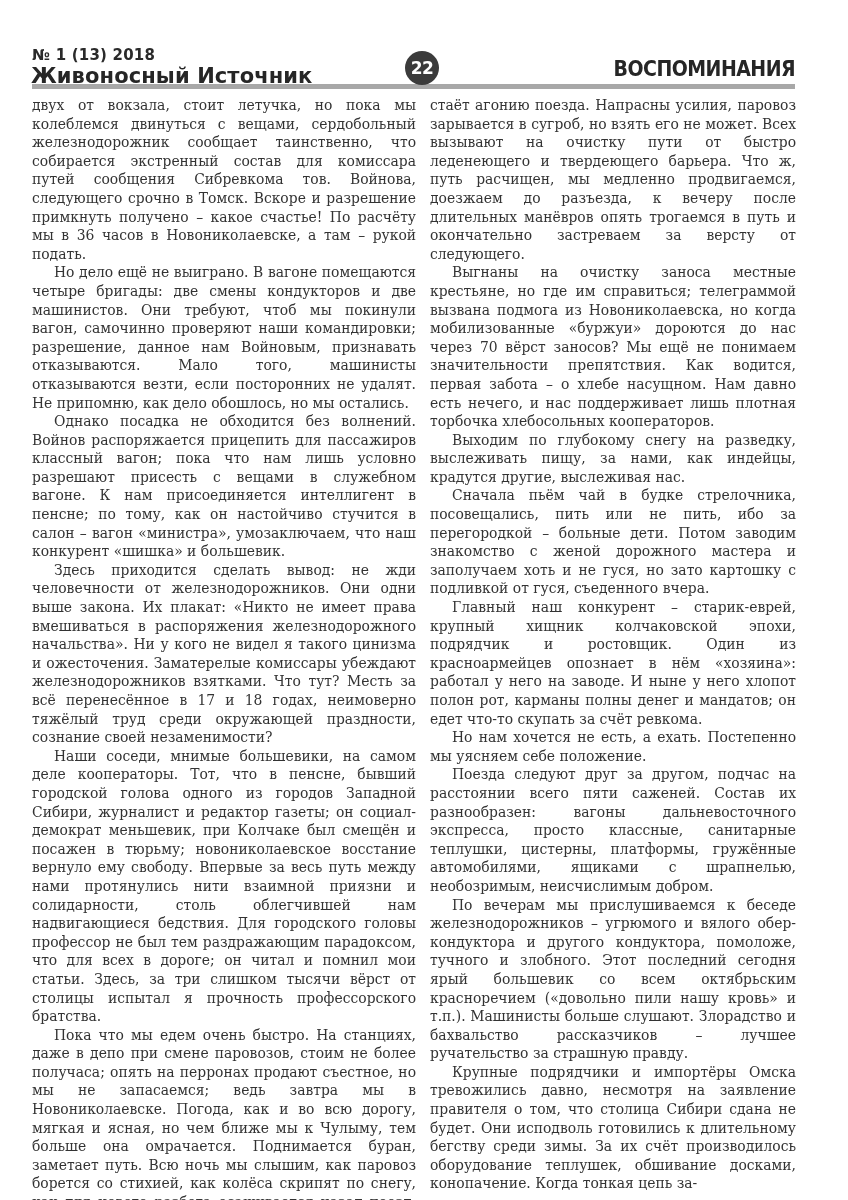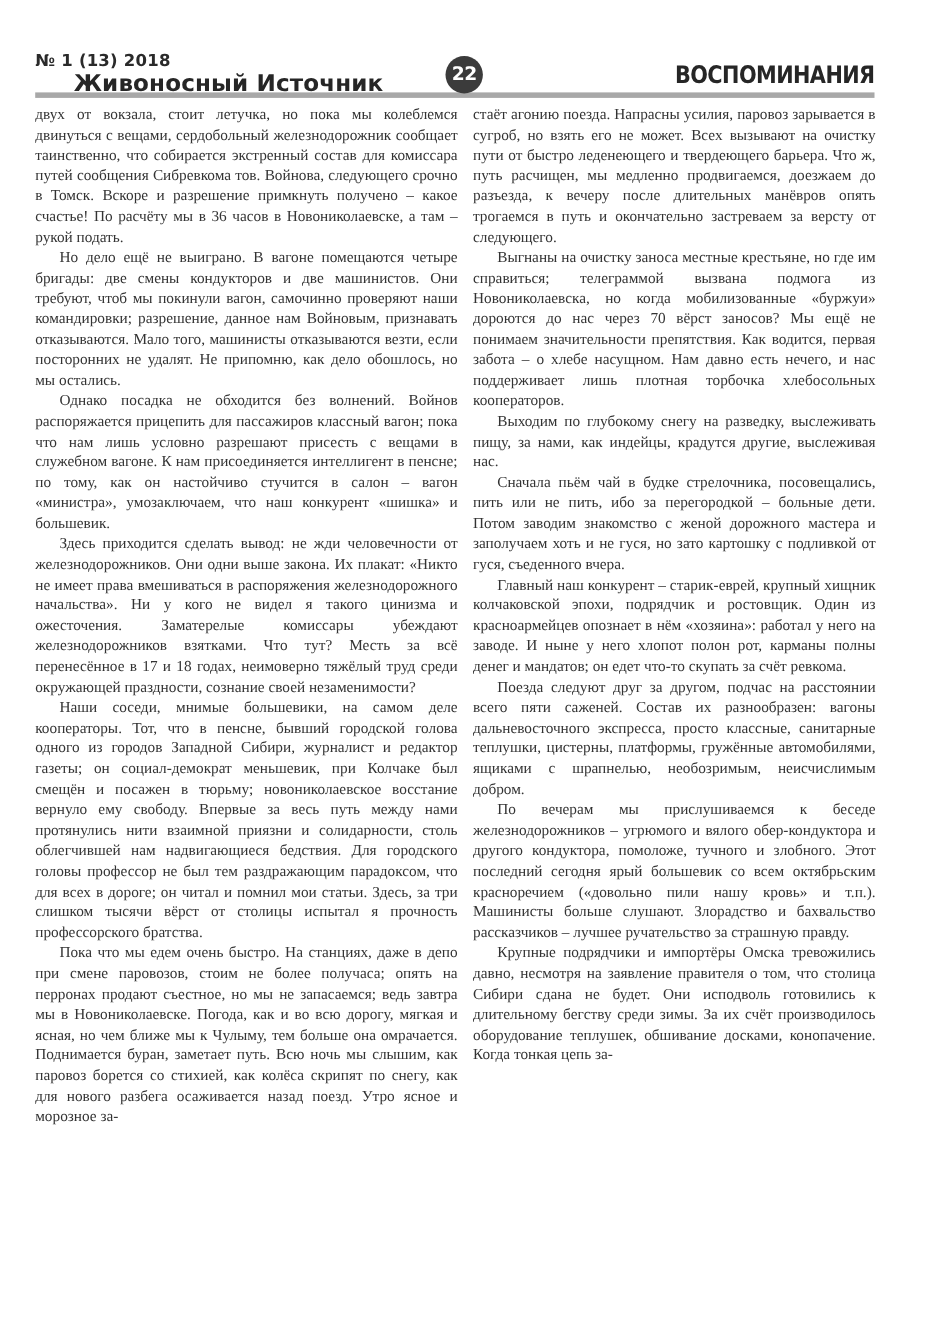--- a/index.html
+++ b/index.html
@@ -1,26 +1,26 @@
 <!DOCTYPE html>
 <html><head>
   <meta charset="utf-8">
   <style>
     html, body { margin: 0; padding: 0; background: #ffffff; }
     body { width: 848px; height: 1200px; position: relative; overflow: hidden; color: #2b2b2b; }
     .header { position: absolute; left: 0; top: 0; width: 848px; height: 100px; }
     .issue { position: absolute; left: 32px; top: 46px; font-family: "DejaVu Sans", sans-serif; font-weight: bold; font-size: 15px; color: #2a2a2a; letter-spacing: 0.2px; }
-    .mag-title { position: absolute; left: 31px; top: 64px; font-family: "DejaVu Sans", sans-serif; font-weight: bold; font-size: 21px; color: #262626; letter-spacing: 0.1px; z-index: 2; margin-left: 36px; }
+    .mag-title { position: absolute; left: 31px; top: 64px; font-family: "DejaVu Sans", sans-serif; font-weight: bold; font-size: 21px; color: #262626; letter-spacing: 0.1px; z-index: 2; }
     .rule { position: absolute; left: 32px; top: 84px; width: 763px; height: 5px; background: #a8a8a8; }
     .page-num { position: absolute; left: 405px; top: 51px; width: 34px; height: 34px; border-radius: 50%; background: #3b3b3b; color: #ffffff; font-family: "DejaVu Sans", sans-serif; font-weight: bold; font-size: 17px; line-height: 34px; text-align: center; z-index: 2; letter-spacing: -0.5px; }
     .section { position: absolute; right: 53px; top: 56px; font-family: "DejaVu Sans", sans-serif; font-weight: bold; font-size: 22px; color: #262626; letter-spacing: -0.6px; transform: scaleX(0.86); transform-origin: right center; }
     .col { position: absolute; top: 96px; font-family: "DejaVu Serif", serif; font-size: 13.9px; line-height: 18.6px; color: #333333; text-align: justify; hyphens: manual; }
     .col-left { left: 32px; width: 384px; }
     .col-right { left: 430px; width: 366px; }
-    .col p { margin: 0; text-indent: 0; font-family: Liberation Serif, serif; }
+    .col p { margin: 0; text-indent: 0; }
     .col p.ind { text-indent: 22px; }
   </style>
 </head>
 <body>
 
 <div class="header">
   <div class="issue">№ 1 (13) 2018</div>
   <div class="mag-title">Живоносный Источник</div>
   <div class="page-num">22</div>
   <div class="section">ВОСПОМИНАНИЯ</div>
@@ -35,16 +35,17 @@
   <p class="ind">Наши соседи, мнимые большевики, на самом деле кооператоры. Тот, что в пенсне, бывший городской голова одного из городов Западной Сибири, журналист и редактор газеты; он социал-демократ меньшевик, при Колчаке был смещён и посажен в тюрьму; новониколаевское восстание вернуло ему свободу. Впервые за весь путь между нами протянулись нити взаимной приязни и солидарности, столь облегчившей нам надвигающиеся бедствия. Для городского головы профессор не был тем раздражающим парадоксом, что для всех в дороге; он читал и помнил мои статьи. Здесь, за три слишком тысячи вёрст от столицы испытал я прочность профессорского братства.</p>
   <p class="ind">Пока что мы едем очень быстро. На станциях, даже в депо при смене паровозов, стоим не более получаса; опять на перронах продают съестное, но мы не запасаемся; ведь завтра мы в Новониколаевске. Погода, как и во всю дорогу, мягкая и ясная, но чем ближе мы к Чулыму, тем больше она омрачается. Поднимается буран, заметает путь. Всю ночь мы слышим, как паровоз борется со стихией, как колёса скрипят по снегу, как для нового разбега осаживается назад поезд. Утро ясное и морозное за-</p>
 </div>
 
 <div class="col col-right">
   <p>стаёт агонию поезда. Напрасны усилия, паровоз зарывается в сугроб, но взять его не может. Всех вызывают на очистку пути от быстро леденеющего и твердеющего барьера.  Что ж, путь расчищен, мы медленно продвигаемся, доезжаем до разъезда, к вечеру после длительных манёвров опять трогаемся в путь и окончательно застреваем за версту от следующего.</p>
   <p class="ind">Выгнаны на очистку заноса местные крестьяне, но где им справиться; телеграммой вызвана подмога из Новониколаевска, но когда мобилизованные «буржуи» дороются до нас через 70 вёрст заносов? Мы ещё не понимаем значительности препятствия. Как водится, первая забота – о хлебе насущном. Нам давно есть нечего, и нас поддерживает лишь плотная торбочка хлебосольных кооператоров.</p>
   <p class="ind">Выходим по глубокому снегу на разведку, выслеживать пищу, за нами, как индейцы, крадутся другие, выслеживая нас.</p>
   <p class="ind">Сначала пьём чай  в будке стрелочника, посовещались, пить или не пить, ибо за перегородкой – больные дети. Потом заводим знакомство с женой дорожного мастера и заполучаем хоть и не гуся, но зато картошку с подливкой от гуся, съеденного вчера.</p>
   <p class="ind">Главный наш конкурент – старик-еврей, крупный хищник колчаковской эпохи, подрядчик и ростовщик.  Один из красноармейцев опознает в нём «хозяина»: работал у него на заводе. И ныне у него хлопот полон рот, карманы полны денег и мандатов; он едет что-то скупать за счёт ревкома.</p>
+  <p class="ind">Но нам хочется не есть, а ехать. Постепенно мы уясняем себе положение.</p>
   <p class="ind">Поезда следуют друг за другом, подчас на расстоянии всего пяти  саженей. Состав их разнообразен: вагоны дальневосточного экспресса, просто классные, санитарные теплушки, цистерны, платформы, гружённые автомобилями, ящиками с шрапнелью, необозримым, неисчислимым добром.</p>
   <p class="ind">По вечерам мы прислушиваемся к беседе железнодорожников – угрюмого и вялого обер-кондуктора и другого кондуктора, помоложе, тучного и злобного. Этот последний сегодня ярый большевик со всем октябрьским красноречием («довольно пили нашу кровь» и т.п.). Машинисты больше слушают. Злорадство и бахвальство рассказчиков – лучшее ручательство за страшную правду.</p>
   <p class="ind">Крупные подрядчики и импортёры Омска тревожились давно, несмотря на заявление правителя о том, что столица Сибири сдана не будет. Они исподволь готовились к длительному бегству среди зимы. За их счёт производилось оборудование теплушек, обшивание досками, конопачение. Когда тонкая цепь за-</p>
 </div>
 
 </body></html>

